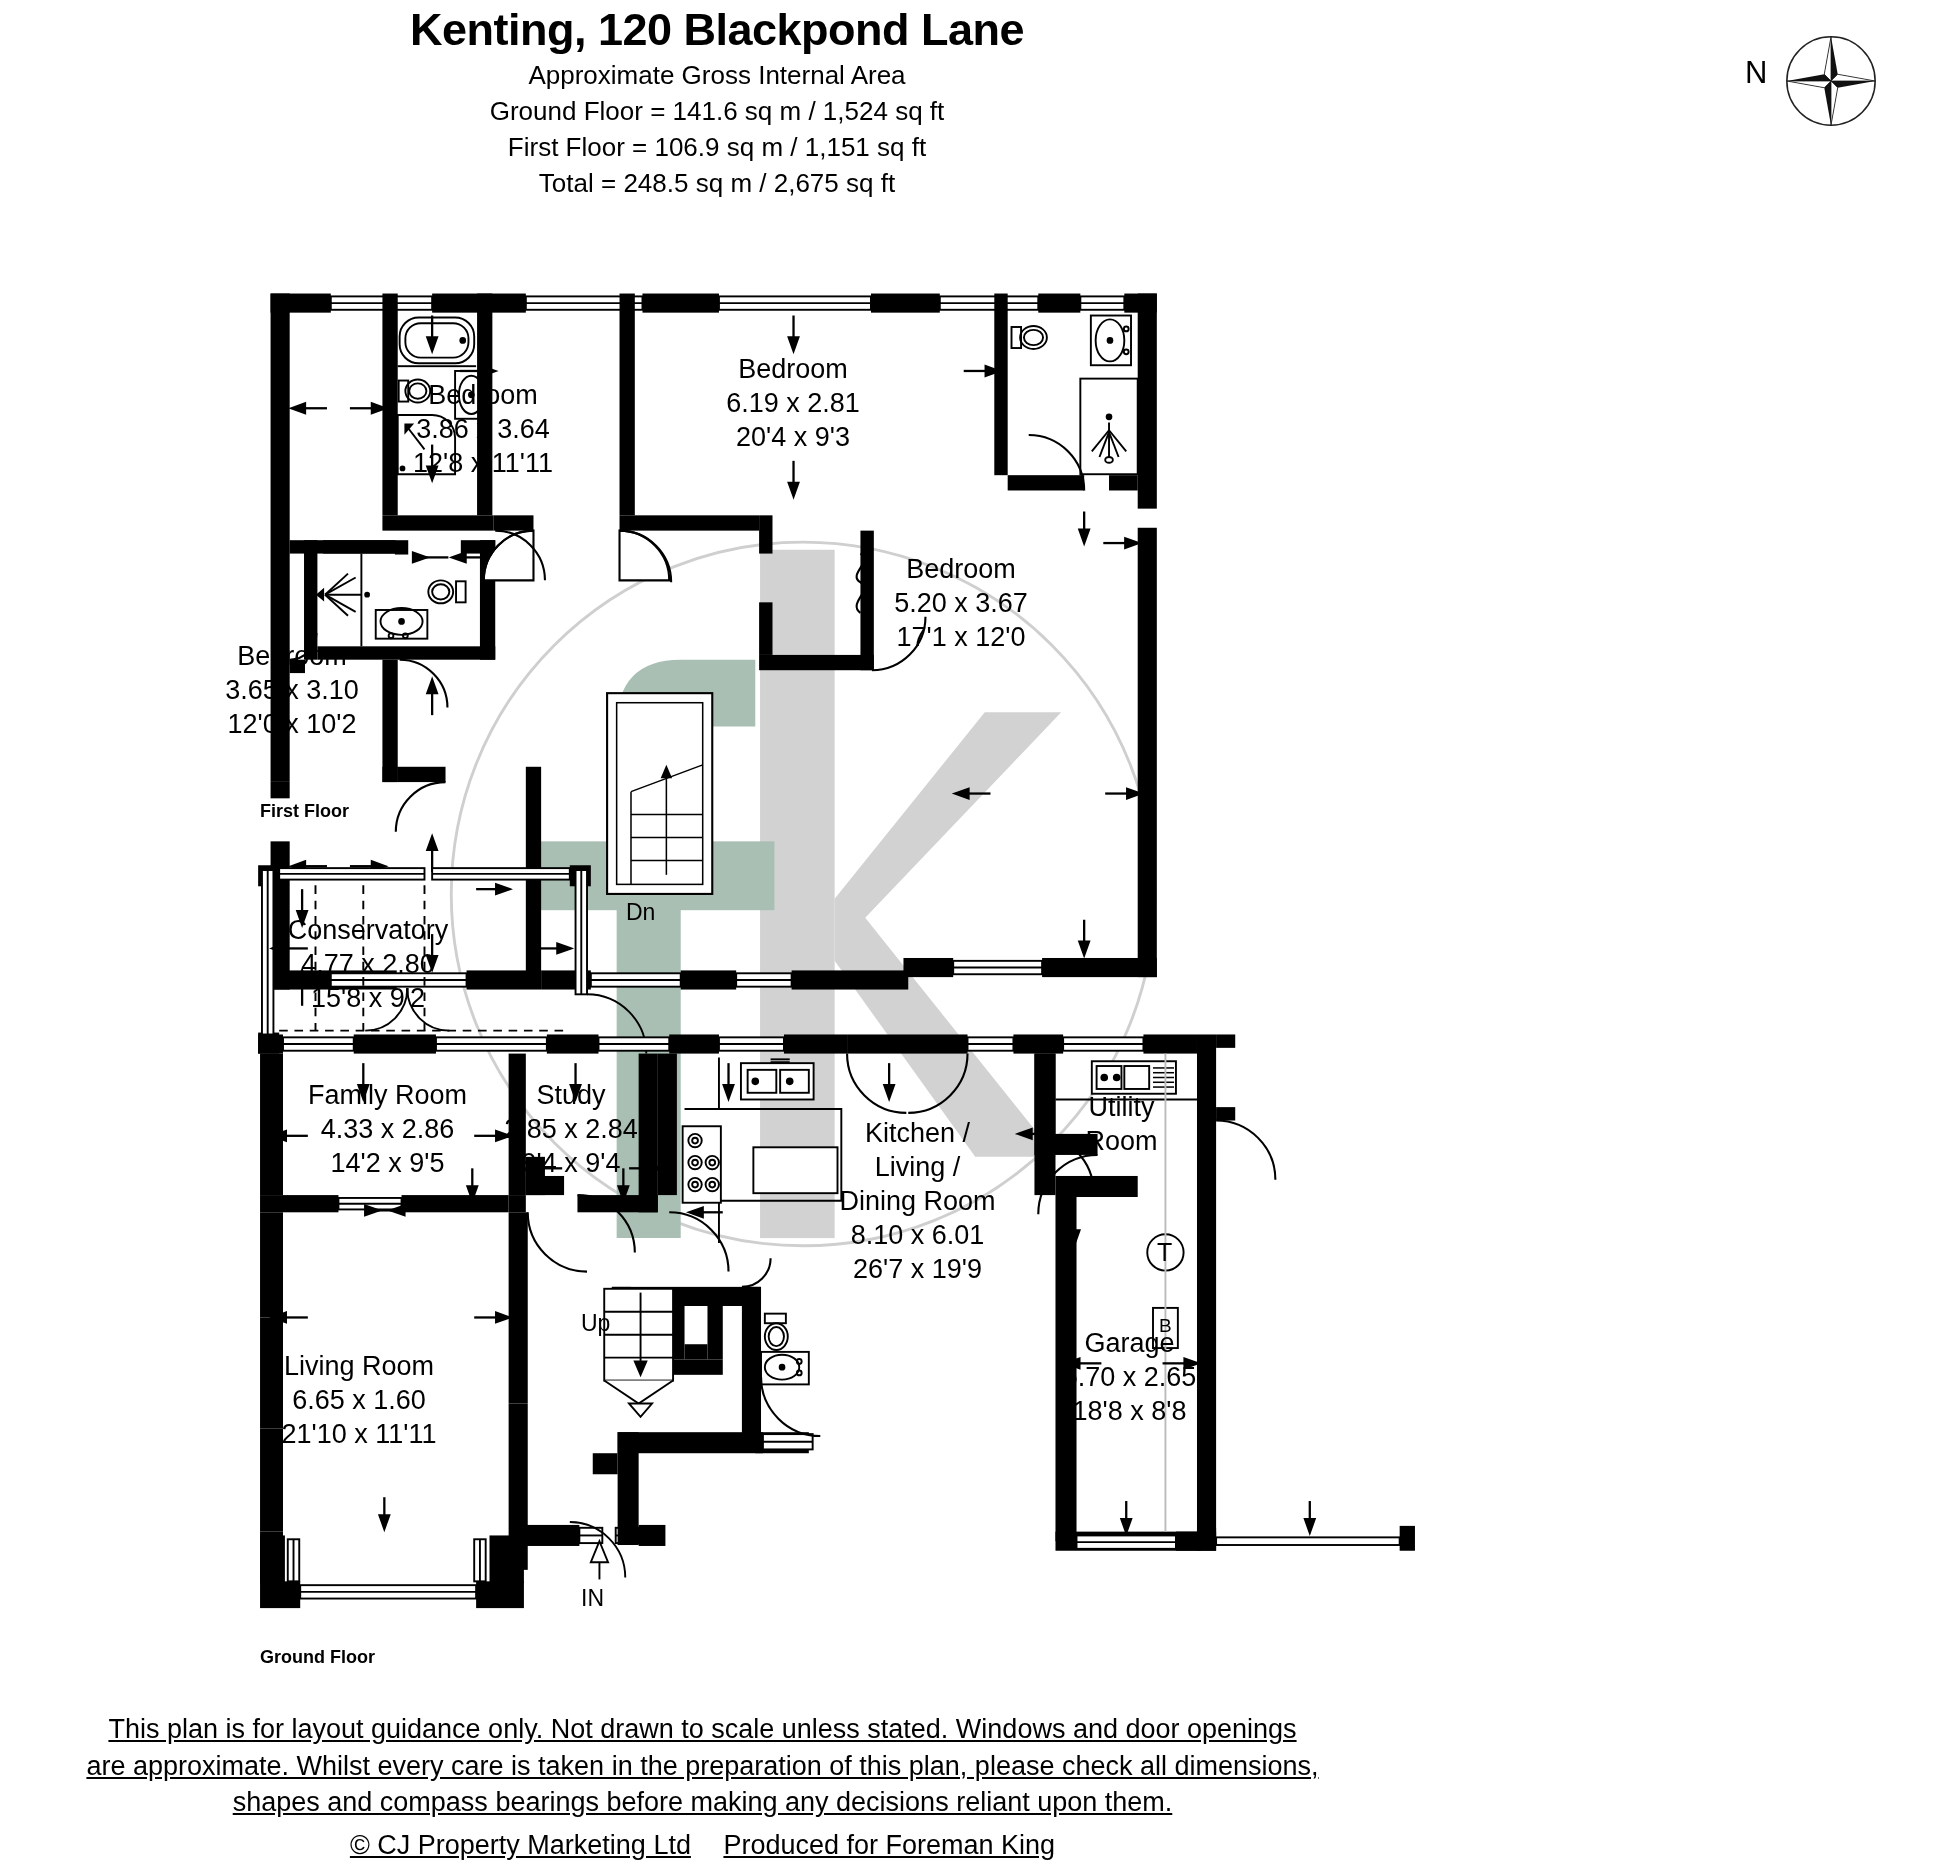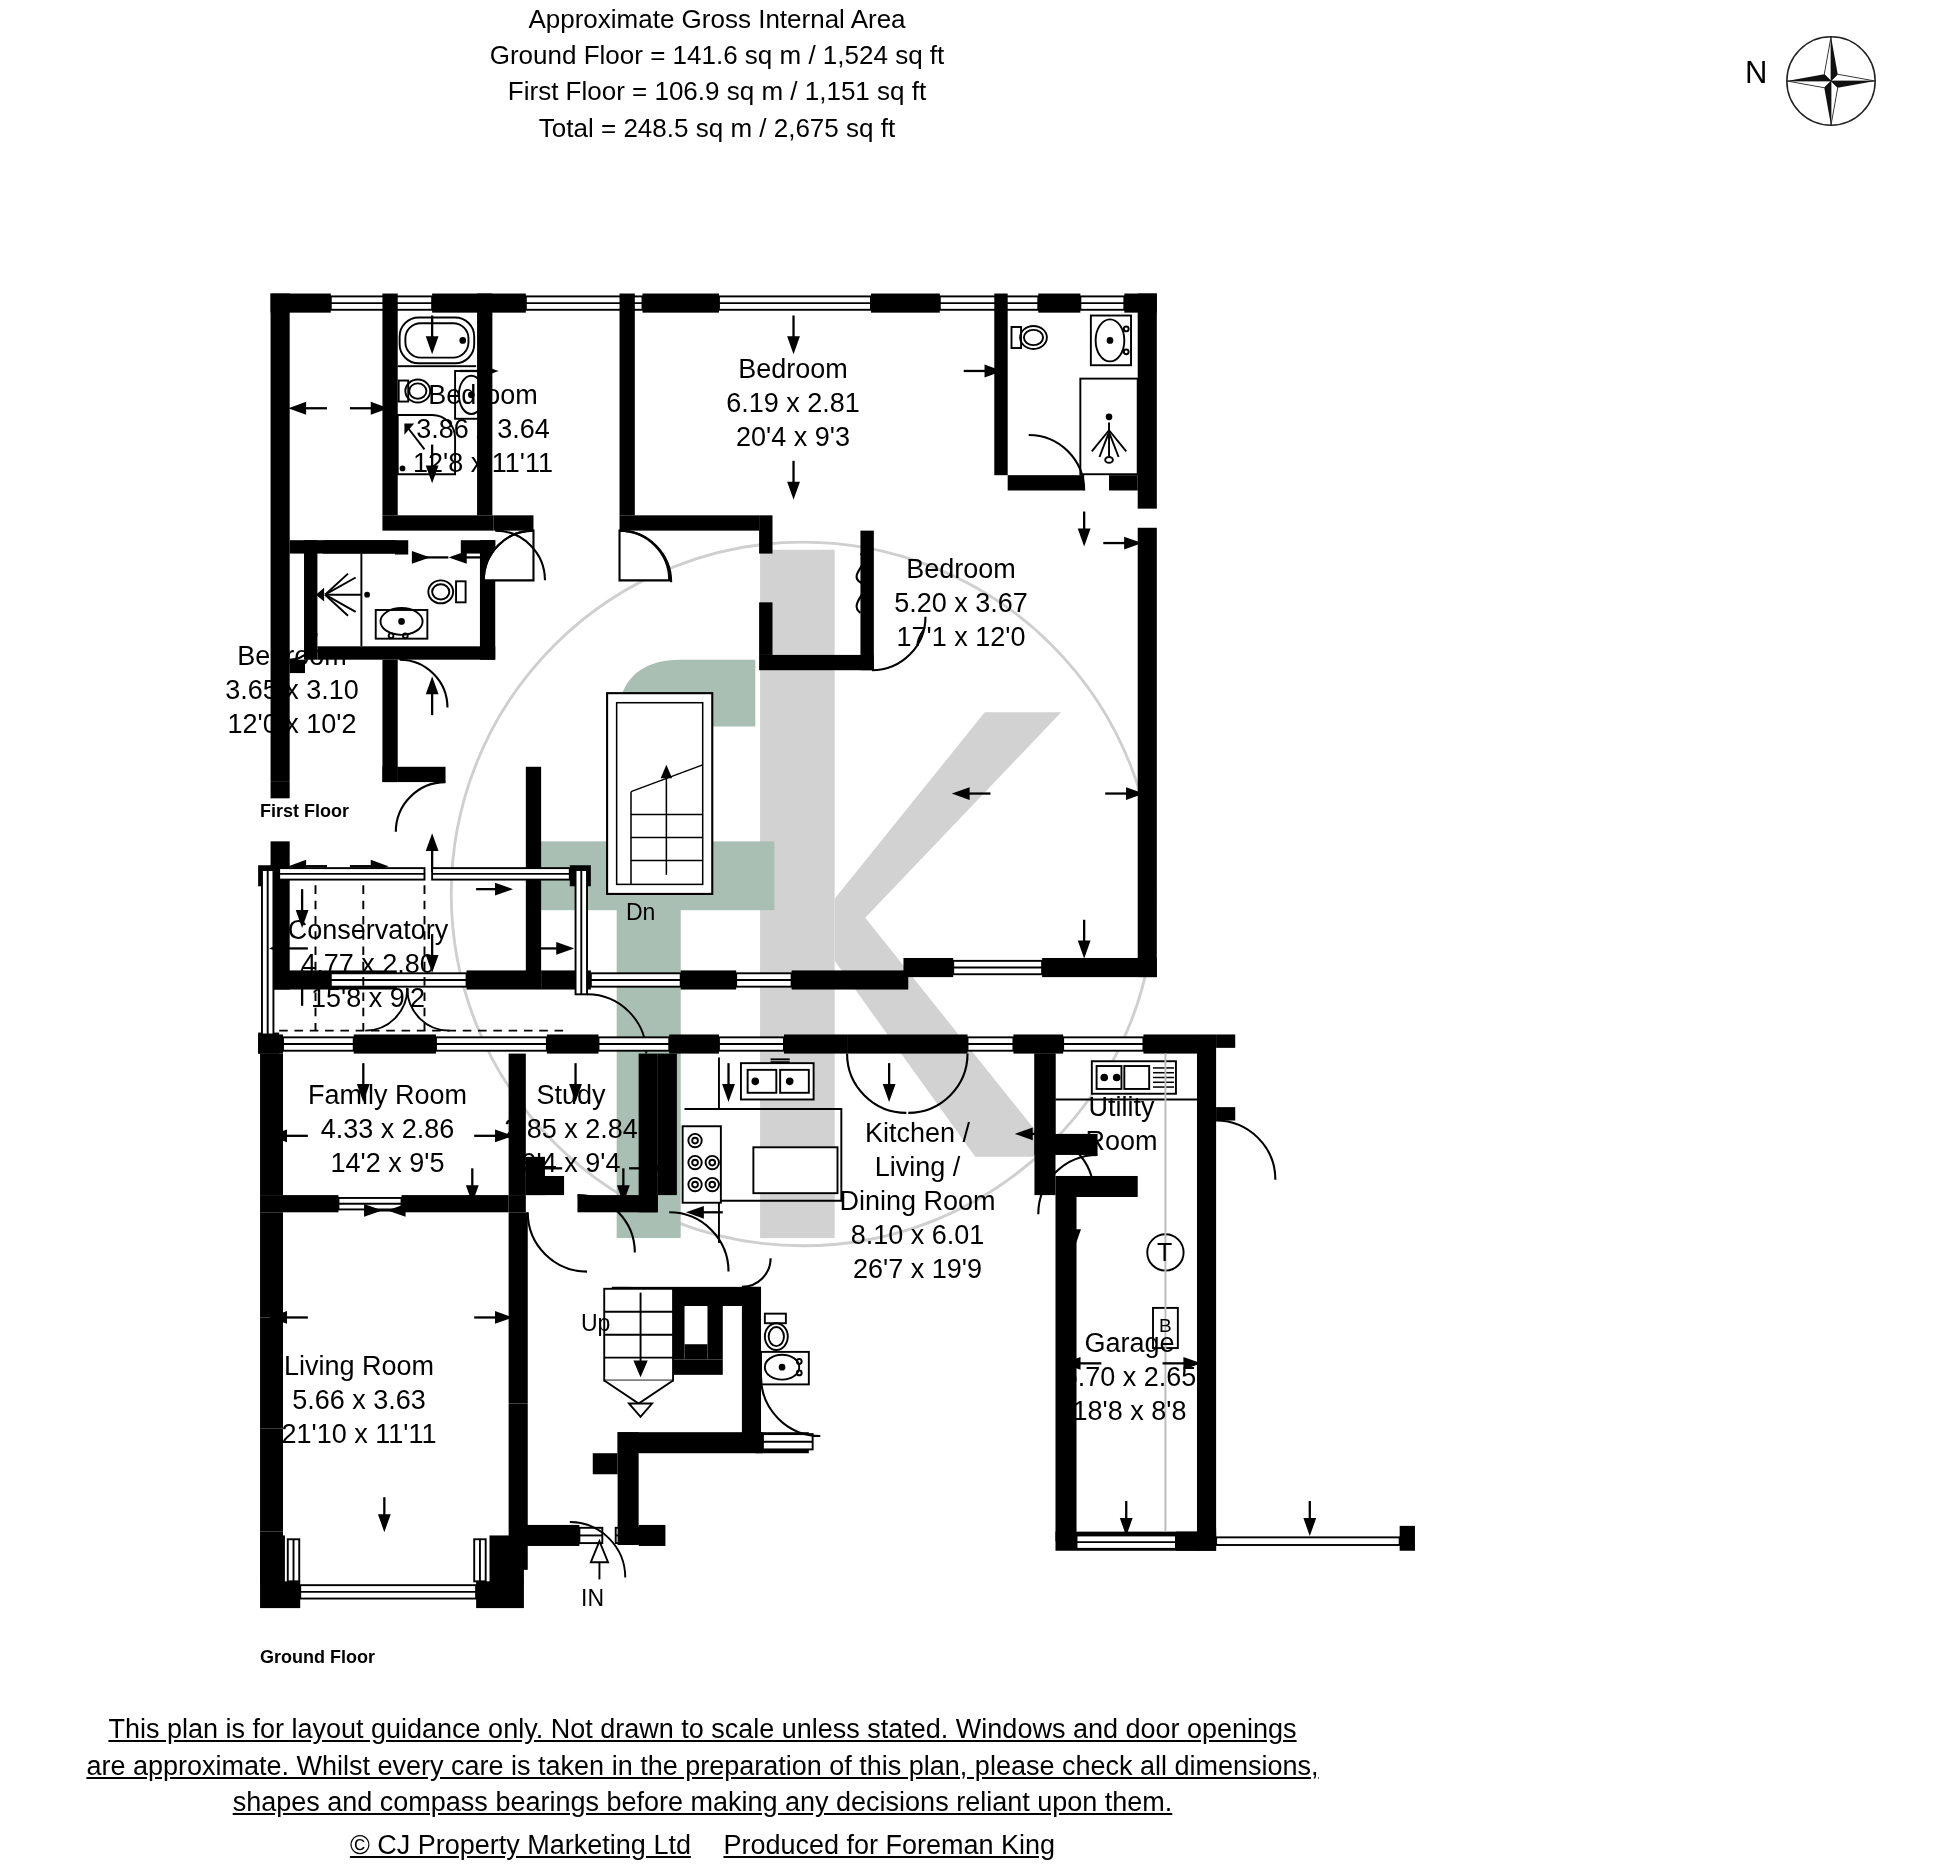--- a/index.html
+++ b/index.html
@@ -35,20 +35,21 @@
           font-size:27px;line-height:1.36;text-decoration:underline;}
   #copyline{margin-top:5.7px;font-size:27px;}
   #copyline .gap{display:inline-block;width:32.5px;}
 
   svg{display:block;}
 </style>
 </head>
 <body>
 
 <div id="header">
+  <div id="title">Kenting, 120 Blackpond Lane</div>
   <div class="hline">Approximate Gross Internal Area</div>
   <div class="hline">Ground Floor = 141.6 sq m / 1,524 sq ft</div>
   <div class="hline">First Floor = 106.9 sq m / 1,151 sq ft</div>
   <div class="hline">Total = 248.5 sq m / 2,675 sq ft</div>
 </div>
 
 <div id="compass-label">N</div>
 <div id="compass">
   <svg width="96" height="96" viewBox="0 0 100 100">
     <circle cx="50" cy="50" r="46" fill="#fff" stroke="#222" stroke-width="1.6"></circle>
@@ -665,21 +666,21 @@
   <span>26'7 x 19'9</span>
 </div>
 
 <div class="room" style="left:1063px;top:1090px;width:117px;">
   <span>Utility</span>
   <span>Room</span>
 </div>
 
 <div class="room" style="left:249px;top:1349px;width:220px;">
   <span>Living Room</span>
-  <span>5.66 x 3.63</span>
+  <span>6.65 x 1.60</span>
   <span>21'10 x 11'11</span>
 </div>
 
 <div class="room" style="left:1034px;top:1326px;width:191px;">
   <span>Garage</span>
   <span>5.70 x 2.65</span>
   <span>18'8 x 8'8</span>
 </div>
 
 <div class="glyph" style="left:581px;top:1310px;text-align:right;">Up</div>

